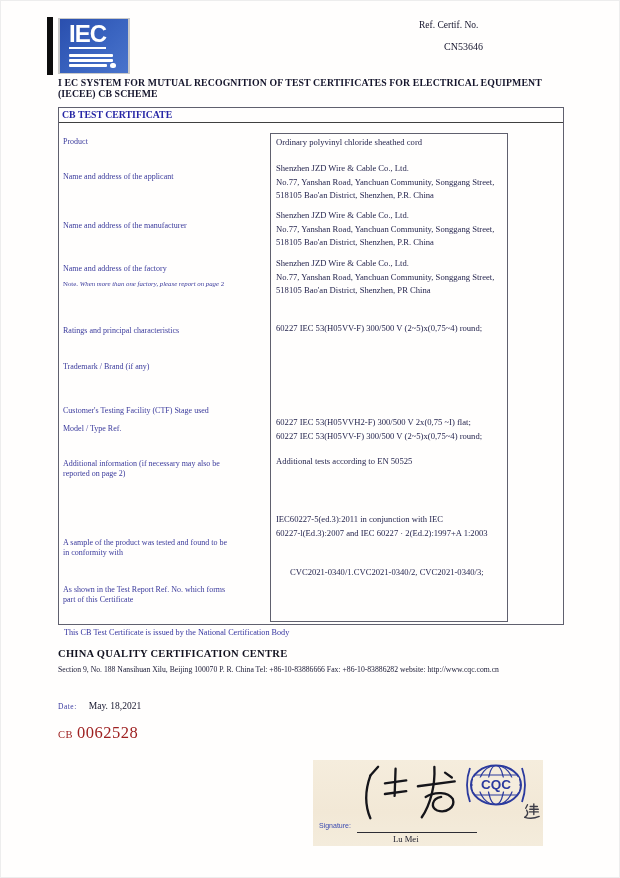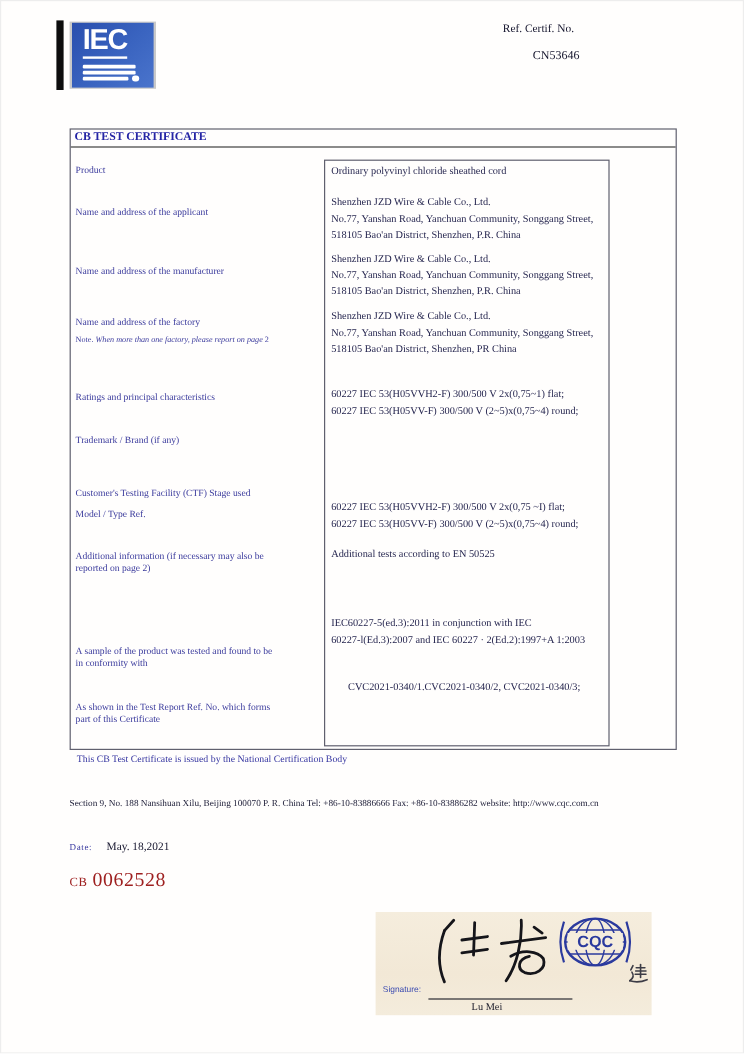--- a/index.html
+++ b/index.html
@@ -67,20 +67,24 @@
       <div class="iec-line" style="top:35px;width:44px;"></div>
       <div class="iec-line" style="top:40px;width:44px;"></div>
       <div class="iec-line" style="top:45px;width:38px;"></div>
       <div class="iec-dot" style="left:50px;top:43.5px;"></div>
     </div>
   </div>
 
   <div class="ref-label">Ref. Certif. No.</div>
   <div class="ref-value">CN53646</div>
 
+  <div class="scheme">
+    <div>I EC SYSTEM FOR MUTUAL RECOGNITION OF TEST CERTIFICATES FOR ELECTRICAL EQUIPMENT</div>
+    <div>(IECEE) CB SCHEME</div>
+  </div>
 
   <div class="table-outer">
     <div class="cert-title">CB TEST CERTIFICATE</div>
 
     <div class="lbl" style="top:29px">Product</div>
     <div class="lbl" style="top:64px">Name and address of the applicant</div>
     <div class="lbl" style="top:113px">Name and address of the manufacturer</div>
     <div class="lbl" style="top:156px">Name and address of the factory</div>
     <div class="note-line" style="top:172px">
       <span>Note.</span>
@@ -110,41 +114,41 @@
         <div>518105 Bao'an District, Shenzhen, P.R. China</div>
       </div>
 
       <div class="val" style="top:123px">
         <div>Shenzhen JZD Wire &amp; Cable Co., Ltd.</div>
         <div>No.77, Yanshan Road, Yanchuan Community, Songgang Street,</div>
         <div>518105 Bao'an District, Shenzhen, PR China</div>
       </div>
 
       <div class="val" style="top:188px">
-        <div>60227 IEC 53(H05VVH2-F) 300/500 V 2x(0,75~1) flat;</div>
         <div>60227 IEC 53(H05VV-F) 300/500 V (2~5)x(0,75~4) round;</div>
       </div>
 
       <div class="val" style="top:282px">
         <div>60227 IEC 53(H05VVH2-F) 300/500 V 2x(0,75 ~I) flat;</div>
         <div>60227 IEC 53(H05VV-F) 300/500 V (2~5)x(0,75~4) round;</div>
       </div>
 
       <div class="val" style="top:321px">Additional tests according to EN 50525</div>
 
       <div class="val" style="top:379px">
         <div>IEC60227-5(ed.3):2011 in conjunction with IEC</div>
         <div>60227-l(Ed.3):2007 and IEC 60227 · 2(Ed.2):1997+A 1:2003</div>
       </div>
 
       <div class="val" style="top:432px;left:19px">CVC2021-0340/1.CVC2021-0340/2, CVC2021-0340/3;</div>
     </div>
   </div>
 
   <div class="issued">This CB Test Certificate is issued by the National Certification Body</div>
+  <div class="ncb-name">CHINA QUALITY CERTIFICATION CENTRE</div>
   <div class="ncb-addr">Section 9, No. 188 Nansihuan Xilu, Beijing 100070 P. R. China Tel: +86-10-83886666 Fax: +86-10-83886282 website: http://www.cqc.com.cn</div>
 
   <div class="date-row">
     <span class="date-label">Date:</span>
     <span class="date-value">May. 18,2021</span>
   </div>
 
   <div class="cb-row">
     <span class="cb-prefix">CB</span>
     <span class="cb-number">0062528</span>

